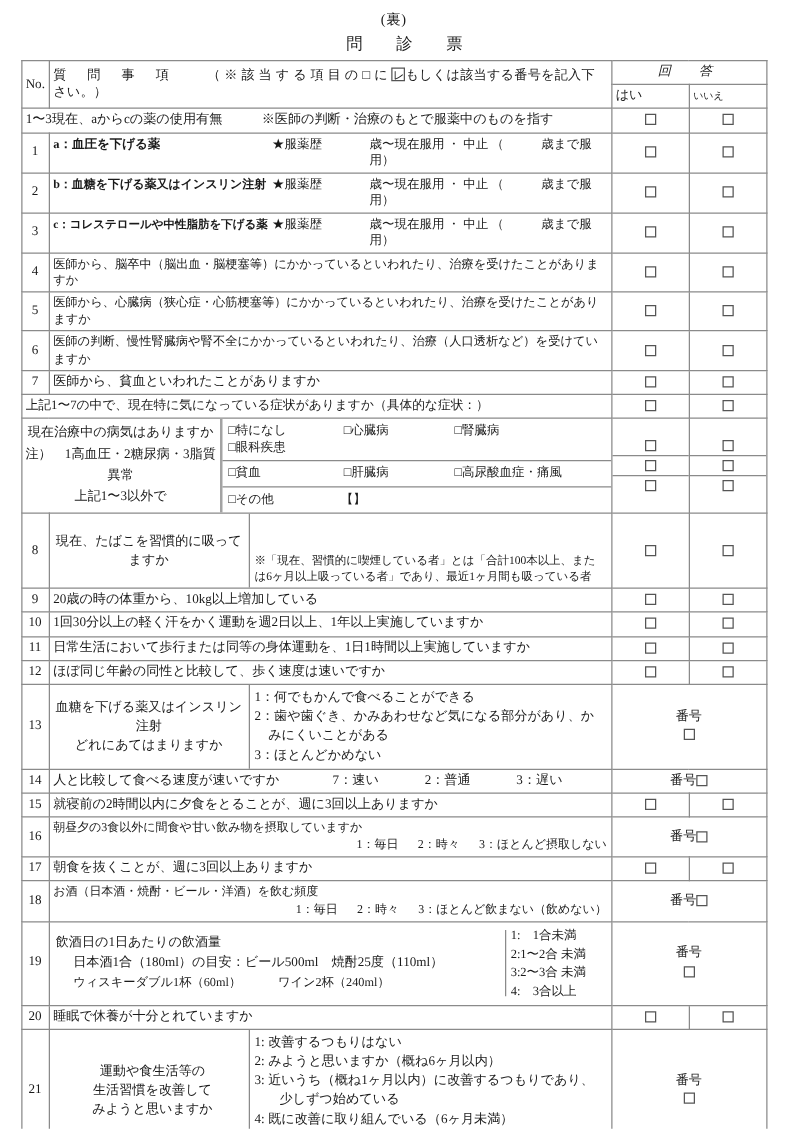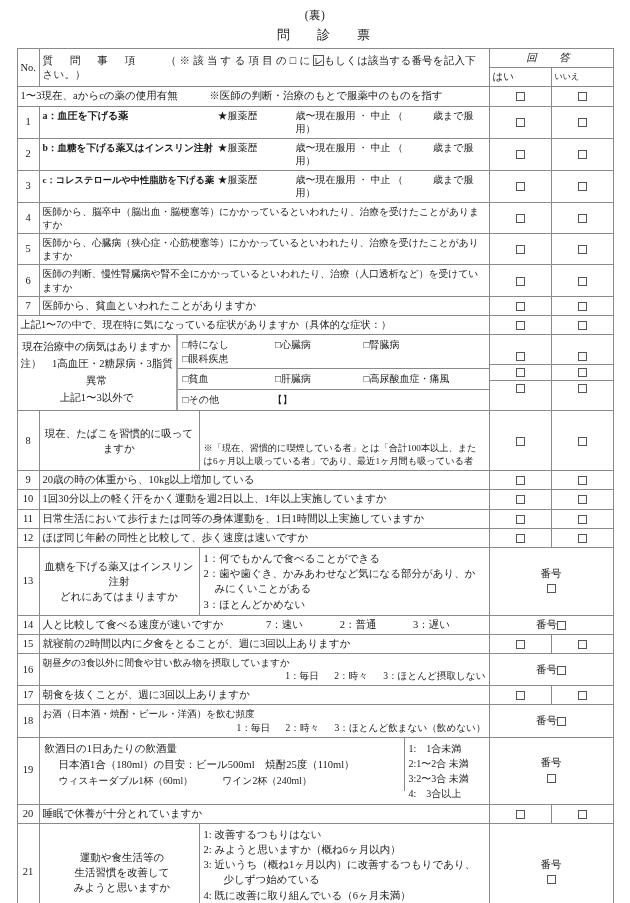--- a/index.html
+++ b/index.html
@@ -417,21 +417,21 @@
           </span>
         </td>
         <td class="ans-cell" colspan="2">
           <span class="ban">番号</span><span class="cbx"></span>
         </td>
       </tr>
 
       <tr>
         <td class="no-cell">19</td>
         <td class="split">
-          <div class="split-inner" style="align-items:flex-start;">
+          <div class="split-inner" style="align-items:center;">
             <div class="drink-left">
               <div>飲酒日の1日あたりの飲酒量</div>
               <div class="d-in1">日本酒1合（180ml）の目安：ビール500ml　焼酎25度（110ml）</div>
               <div class="d-in1" style="font-size:9.8px;">ウィスキーダブル1杯（60ml）　　　ワイン2杯（240ml）</div>
             </div>
             <div class="drink-right">
               <div><span>1:</span><span>　1合未満</span></div>
               <div><span>2:</span><span>1〜2合 未満</span></div>
               <div><span>3:</span><span>2〜3合 未満</span></div>
               <div><span>4:</span><span>　3合以上</span></div>

